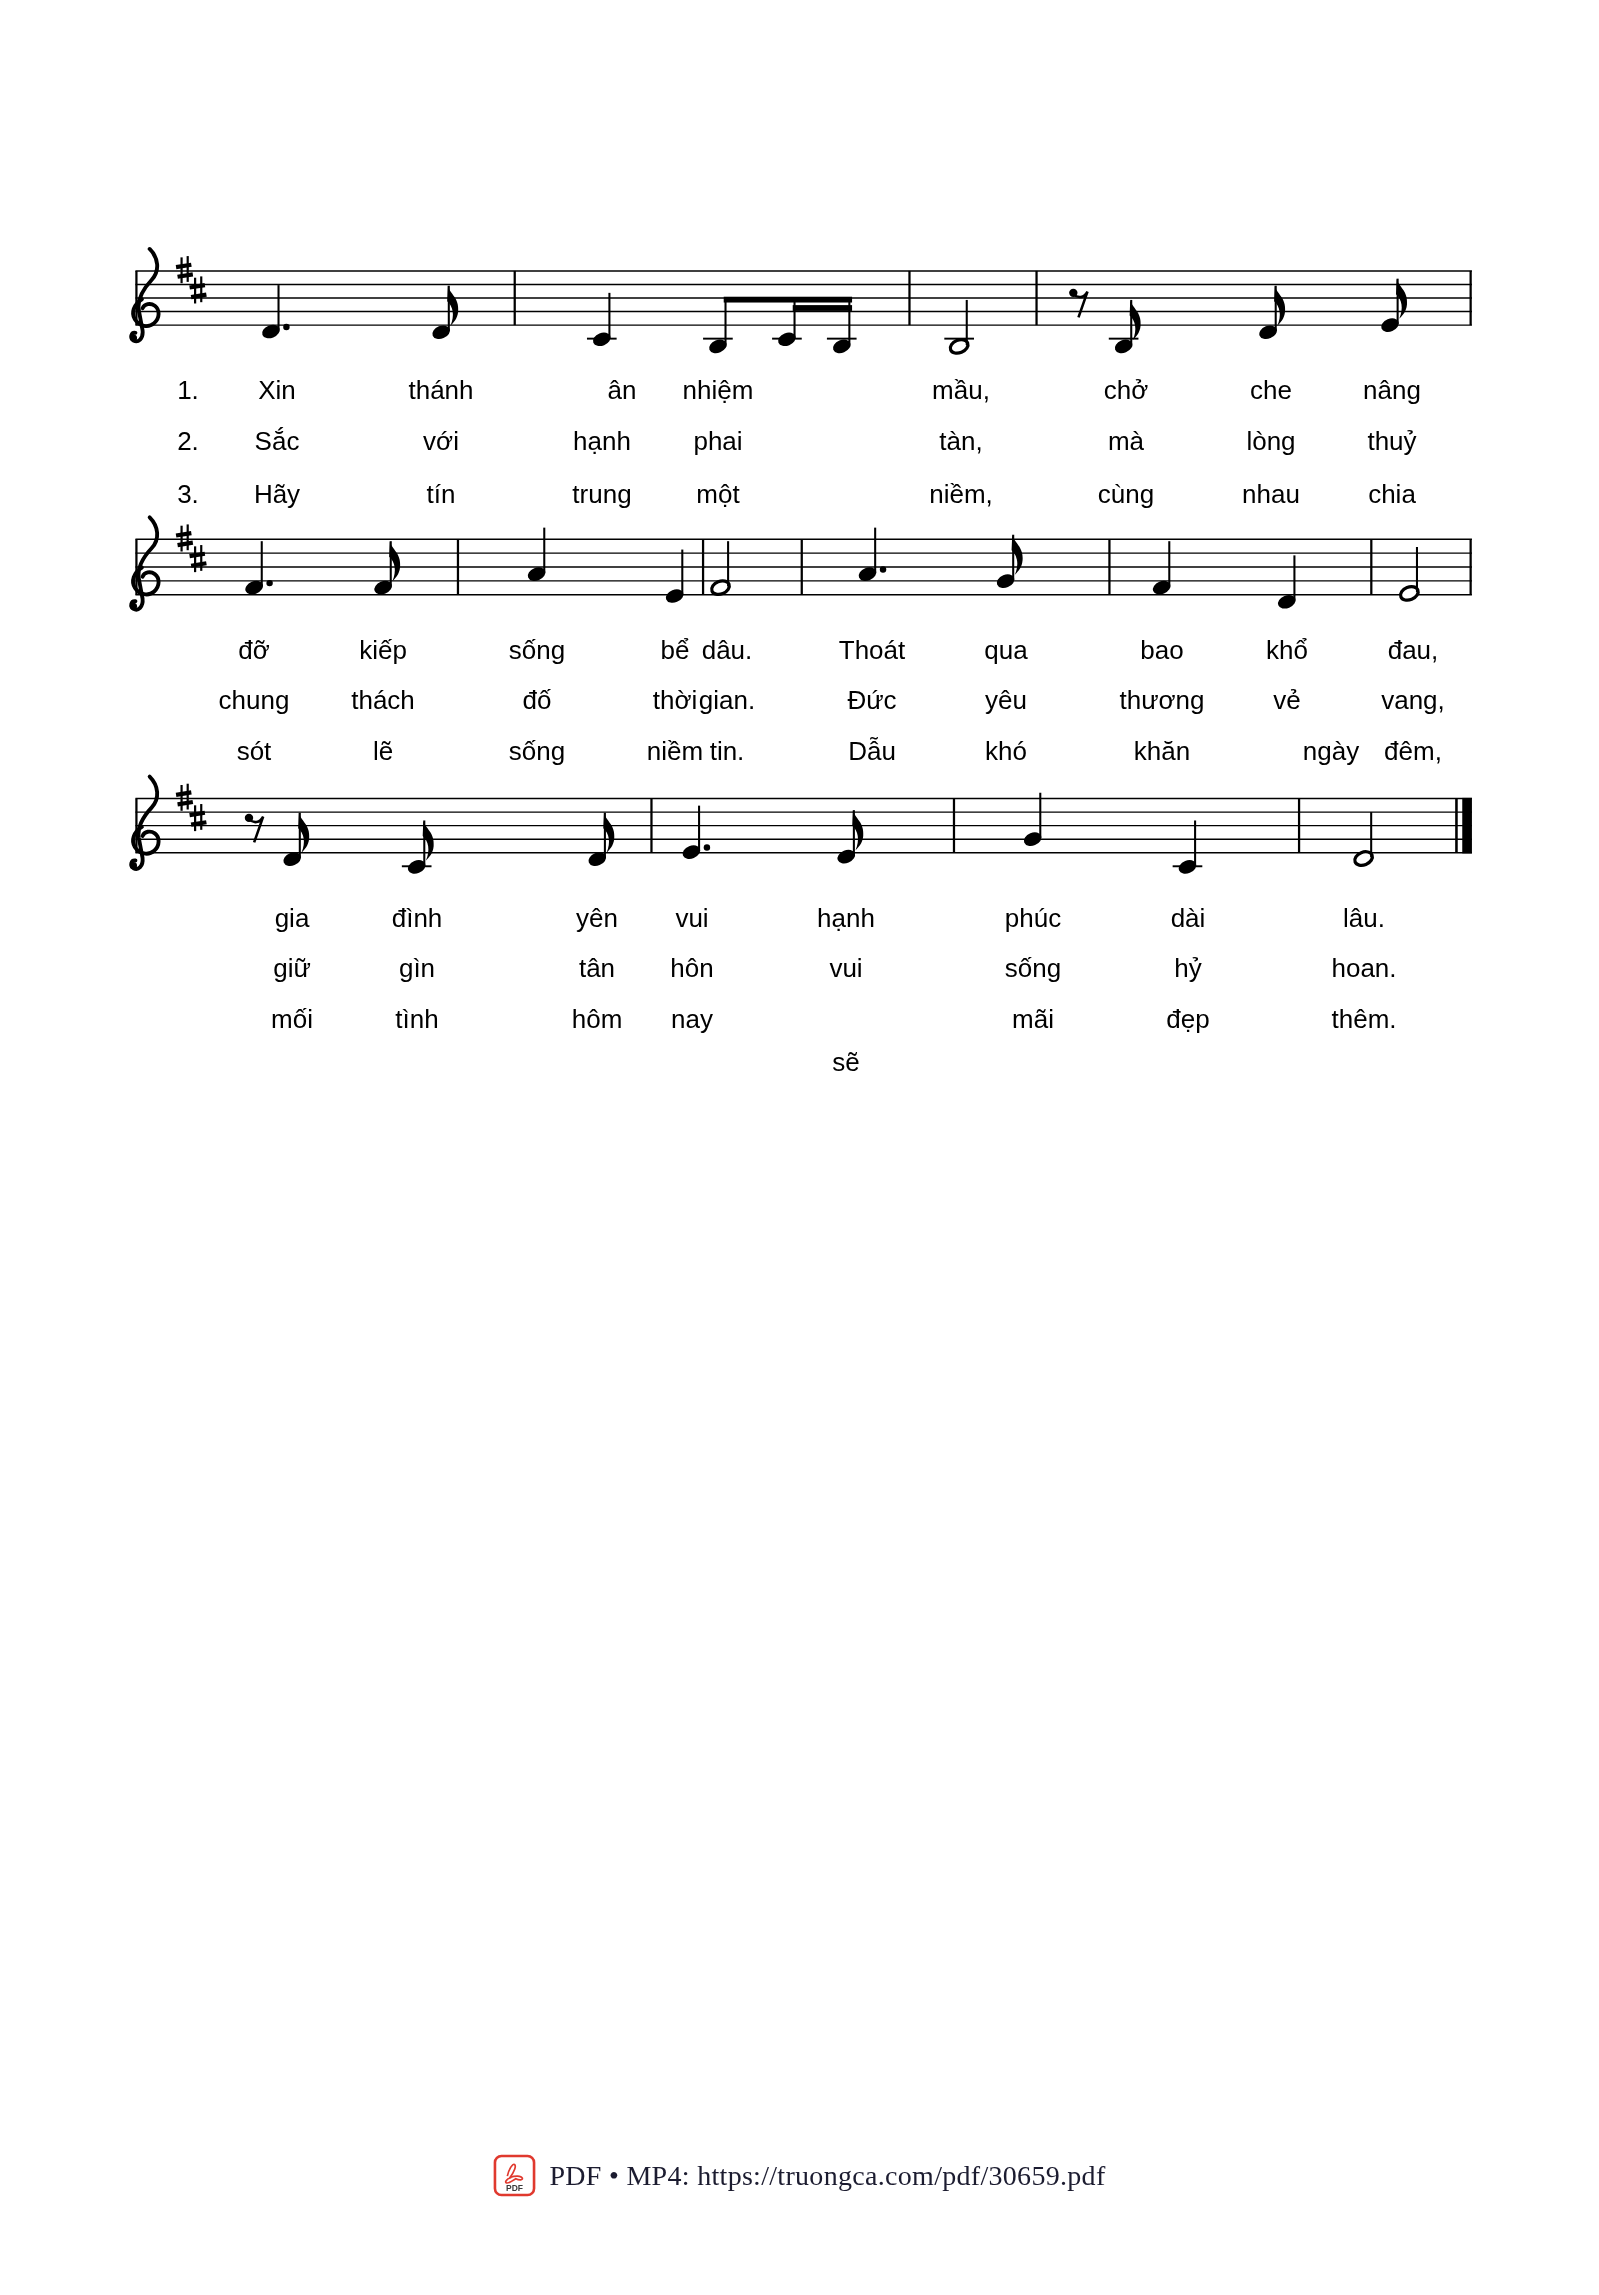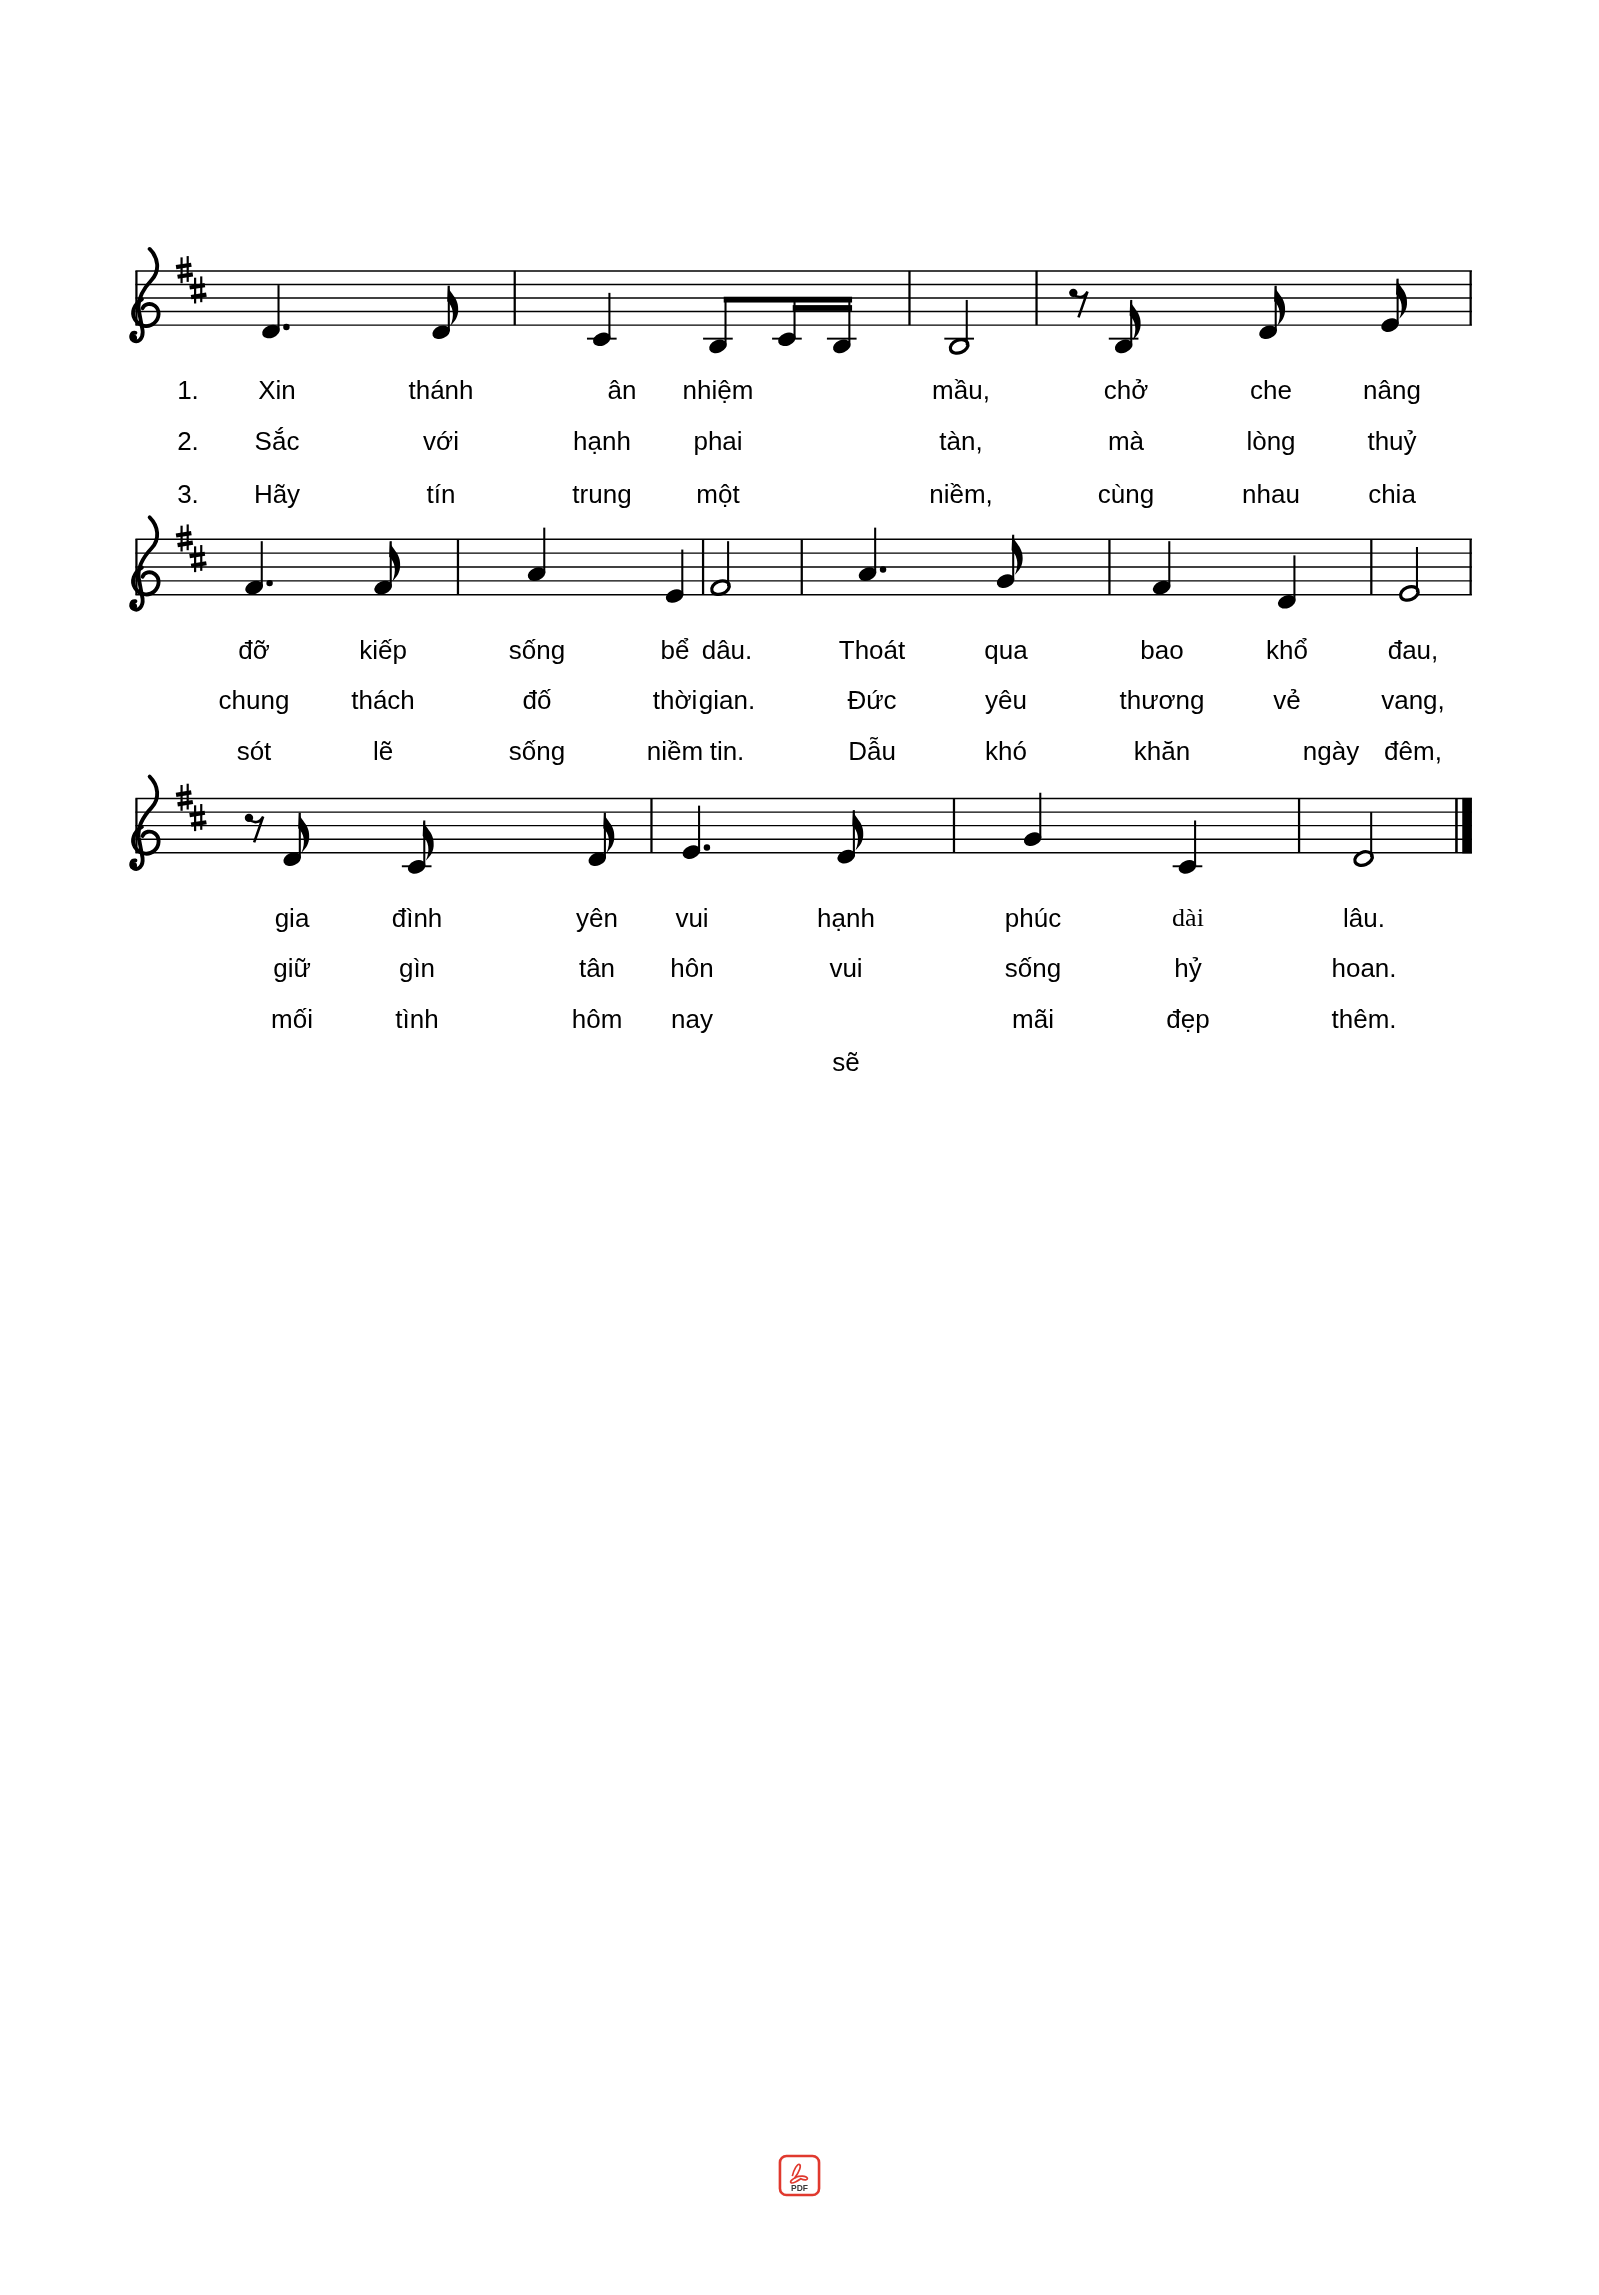--- a/index.html
+++ b/index.html
@@ -227,21 +227,21 @@
       <div class="syl" style="left: 1006px; top: 736px;">khó</div>
       <div class="syl" style="left: 1162px; top: 736px;">khăn</div>
       <div class="syl" style="left: 1287px; top: 736px; margin-left: 44px;">ngày</div>
       <div class="syl" style="left: 1413px; top: 736px;">đêm,</div>
       <div class="syl" style="left: 292px; top: 903px;">gia</div>
       <div class="syl" style="left: 417px; top: 903px;">đình</div>
       <div class="syl" style="left: 597px; top: 903px;">yên</div>
       <div class="syl" style="left: 692px; top: 903px;">vui</div>
       <div class="syl" style="left: 846px; top: 903px;">hạnh</div>
       <div class="syl" style="left: 1033px; top: 903px;">phúc</div>
-      <div class="syl" style="left: 1188px; top: 903px; font-family: Liberation Serif, serif;">dài</div>
+      <div class="syl" style="left: 1188px; top: 903px;">dài</div>
       <div class="syl" style="left: 1364px; top: 903px;">lâu.</div>
       <div class="syl" style="left: 292px; top: 953px;">giữ</div>
       <div class="syl" style="left: 417px; top: 953px;">gìn</div>
       <div class="syl" style="left: 597px; top: 953px;">tân</div>
       <div class="syl" style="left: 692px; top: 953px;">hôn</div>
       <div class="syl" style="left: 846px; top: 953px;">vui</div>
       <div class="syl" style="left: 1033px; top: 953px;">sống</div>
       <div class="syl" style="left: 1188px; top: 953px;">hỷ</div>
       <div class="syl" style="left: 1364px; top: 953px;">hoan.</div>
       <div class="syl" style="left: 292px; top: 1004px;">mối</div>
@@ -253,15 +253,16 @@
       <div class="syl" style="left: 1188px; top: 1004px;">đẹp</div>
       <div class="syl" style="left: 1364px; top: 1004px;">thêm.</div>
     </div>
 
   <div class="footer">
     <svg width="43" height="43" viewBox="0 0 66 66">
       <rect x="3" y="3" width="60" height="60" rx="10" fill="#ffffff" stroke="#e0392e" stroke-width="4"></rect>
       <path d="M 22 34 C 24 24 30 14 33 16 C 36 18 33 27 26 36 C 34 33 43 33 45 37 C 46 40 41 41 35 38 C 29 42 22 46 20 44 C 18 42 22 38 28 36" fill="none" stroke="#e0392e" stroke-width="2.6"></path>
       <text x="33" y="57" text-anchor="middle" font-family="Liberation Sans, sans-serif" font-size="13" font-weight="bold" fill="#3a3a3a">PDF</text>
     </svg>
+    <div class="footer-text">PDF • MP4: https://truongca.com/pdf/30659.pdf</div>
   </div>
 </div>
 
 
 </body></html>

